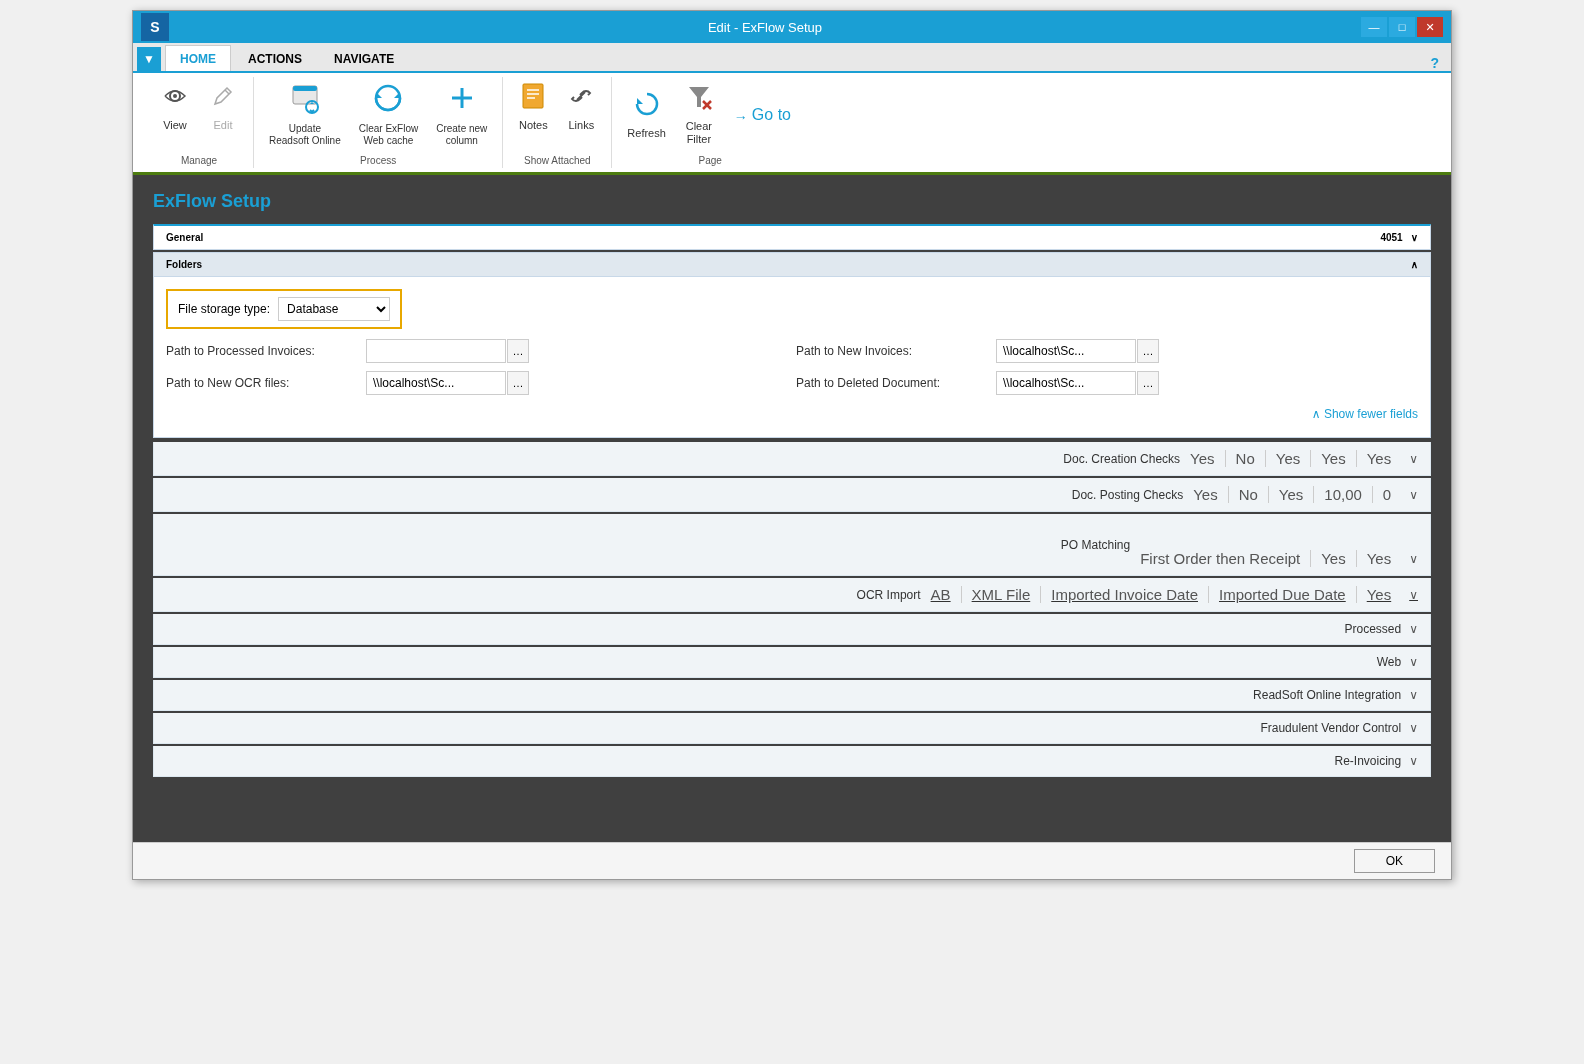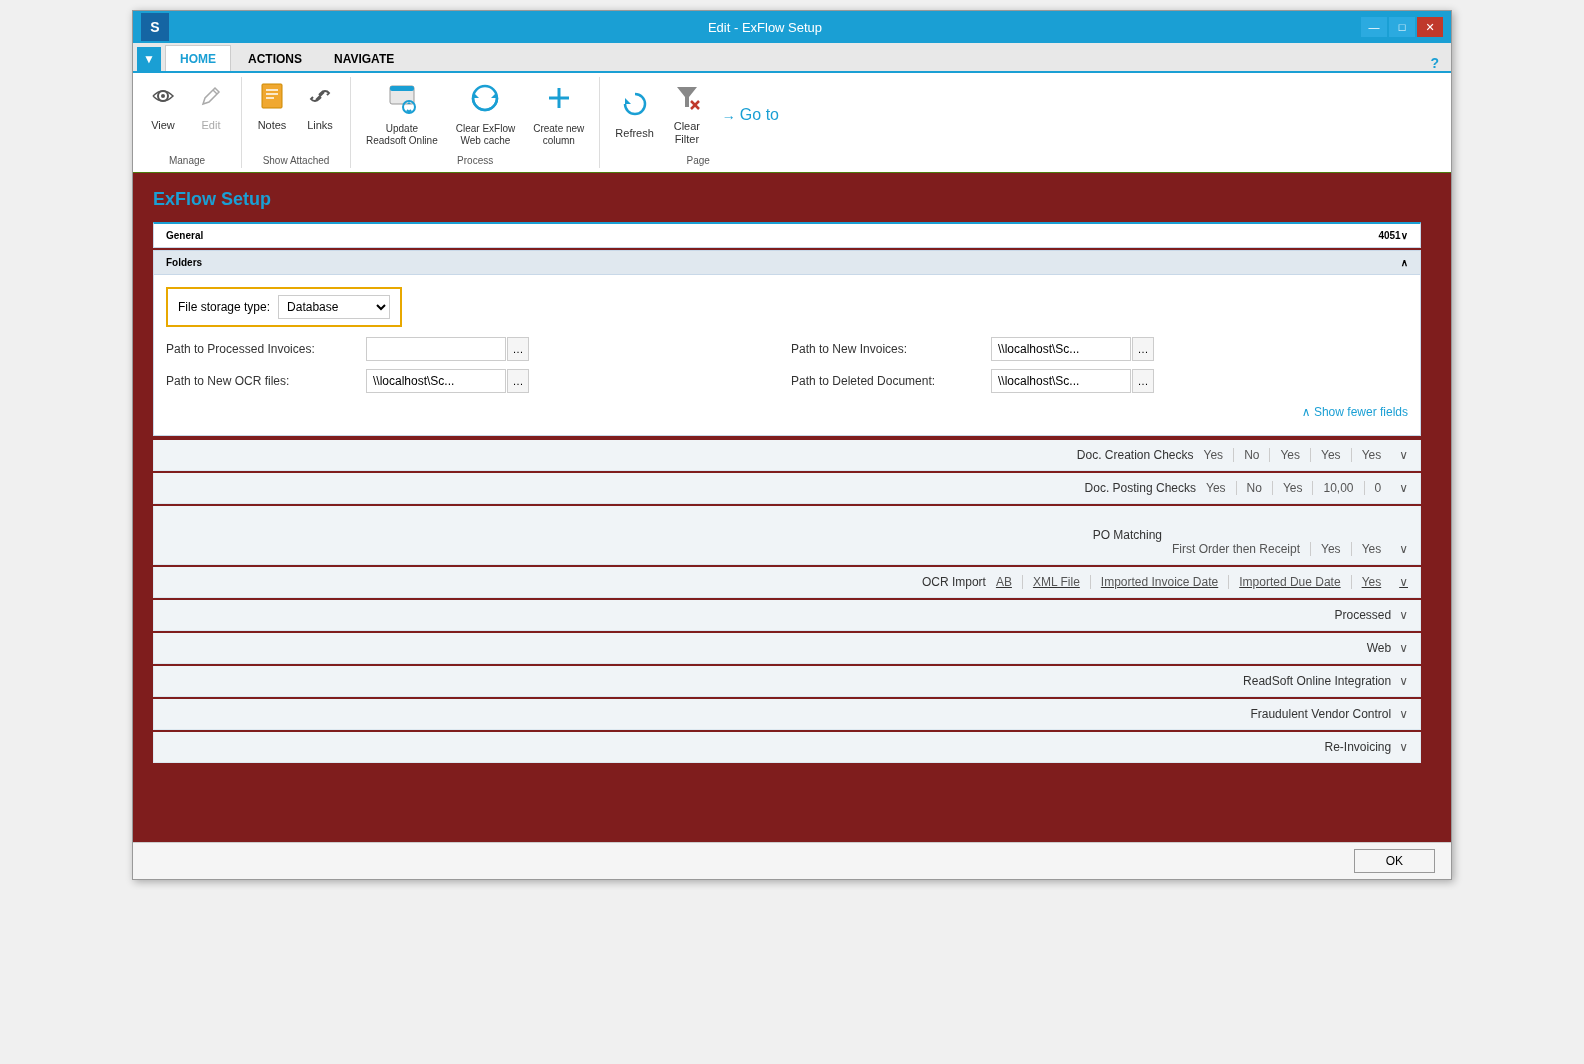--- a/index.html
+++ b/index.html
@@ -49,24 +49,24 @@
       border-color: #ccc;
       border-bottom-color: white;
       color: #1a9fd4;
     }
     .ribbon-tab-help { margin-left: auto; color: #1a9fd4; font-weight: bold; font-size: 14px; cursor: pointer; padding: 0 8px; }
     .ribbon-dropdown { width: 24px; height: 24px; background: #1a9fd4; color: white; display: flex; align-items: center; justify-content: center; cursor: pointer; margin-right: 4px; }
 
     
     .ribbon {
       background: white;
-      border-bottom: 1px solid #4d7c0f;
+      border-bottom: 3px solid #4d7c0f;
       display: flex;
       align-items: stretch;
-      padding: 4px 0;
+      padding: 4px 12px;
       min-height: 80px;
     }
     .ribbon-group {
       display: flex;
       flex-direction: column;
       align-items: center;
       padding: 0 8px;
       border-right: 1px solid #ddd;
       position: relative;
     }
@@ -213,21 +213,21 @@
     }
     .row-values {
       display: flex;
       align-items: center;
       gap: 0;
       color: #555;
     }
     .row-val {
       padding: 0 10px;
       border-right: 1px solid #ccc;
-      font-size: 12px;
+      font-size: 15px;
     }
     .row-val:last-child { border-right: none; }
     .chevron { font-size: 12px; color: #555; margin-left: 8px; }
 
     
     .footer {
       background: #f5f5f5;
       border-top: 1px solid #ccc;
       padding: 6px 16px;
       display: flex;
@@ -302,47 +302,20 @@
           <div class="icon">
             <svg width="28" height="28" viewBox="0 0 28 28">
                 <path d="M6 22 L8 16 L18 6 L22 10 L12 20 Z" fill="none" stroke="#aaa" stroke-width="1.5"></path>
                 <line x1="16" y1="8" x2="20" y2="12" stroke="#aaa" stroke-width="1.5"></line>
               </svg>
           </div>
           <span>Edit</span>
         </div>
       </div>
       <div class="ribbon-group-label">Manage</div>
-    </div>
-
-    <div class="ribbon-group">
-      <div class="ribbon-items">
-        <div class="ribbon-btn">
-          <div class="icon">
-            <svg width="28" height="28" viewBox="0 0 28 28">
-              <rect x="4" y="2" width="20" height="24" rx="1" fill="#f0a830" stroke="#cc8800" stroke-width="1"></rect>
-              <line x1="8" y1="8" x2="20" y2="8" stroke="white" stroke-width="1.5"></line>
-              <line x1="8" y1="12" x2="20" y2="12" stroke="white" stroke-width="1.5"></line>
-              <line x1="8" y1="16" x2="16" y2="16" stroke="white" stroke-width="1.5"></line>
-            </svg>
-          </div>
-          <span>Notes</span>
-        </div>
-        <div class="ribbon-btn">
-          <div class="icon">
-            <svg width="28" height="28" viewBox="0 0 28 28">
-              <path d="M10 18 L18 10" stroke="#555" stroke-width="2"></path>
-              <path d="M7 15 L5 17 A5 5 0 0 0 13 17 L15 15" fill="none" stroke="#555" stroke-width="2"></path>
-              <path d="M21 13 L23 11 A5 5 0 0 0 15 11 L13 13" fill="none" stroke="#555" stroke-width="2"></path>
-            </svg>
-          </div>
-          <span>Links</span>
-        </div>
-      </div>
-      <div class="ribbon-group-label">Show Attached</div>
     </div>
 
     <div class="ribbon-group">
       <div class="ribbon-items">
         <div class="ribbon-btn">
           <div class="icon">
             <svg width="32" height="32" viewBox="0 0 32 32">
               <rect x="4" y="4" width="24" height="18" rx="2" fill="#e8e8e8" stroke="#999" stroke-width="1"></rect>
               <rect x="4" y="4" width="24" height="5" rx="2" fill="#1a9fd4"></rect>
               <circle cx="23" cy="25" r="6" fill="none" stroke="#1a9fd4" stroke-width="2"></circle>
@@ -379,20 +352,47 @@
           <div style="font-size:10px; text-align:center; line-height:1.2;">
             <span>Create new</span><br>
             <span>column</span>
           </div>
         </div>
       </div>
       <div class="ribbon-group-label">Process</div>
     </div>
 
     <div class="ribbon-group">
+      <div class="ribbon-items">
+        <div class="ribbon-btn">
+          <div class="icon">
+            <svg width="28" height="28" viewBox="0 0 28 28">
+              <rect x="4" y="2" width="20" height="24" rx="1" fill="#f0a830" stroke="#cc8800" stroke-width="1"></rect>
+              <line x1="8" y1="8" x2="20" y2="8" stroke="white" stroke-width="1.5"></line>
+              <line x1="8" y1="12" x2="20" y2="12" stroke="white" stroke-width="1.5"></line>
+              <line x1="8" y1="16" x2="16" y2="16" stroke="white" stroke-width="1.5"></line>
+            </svg>
+          </div>
+          <span>Notes</span>
+        </div>
+        <div class="ribbon-btn">
+          <div class="icon">
+            <svg width="28" height="28" viewBox="0 0 28 28">
+              <path d="M10 18 L18 10" stroke="#555" stroke-width="2"></path>
+              <path d="M7 15 L5 17 A5 5 0 0 0 13 17 L15 15" fill="none" stroke="#555" stroke-width="2"></path>
+              <path d="M21 13 L23 11 A5 5 0 0 0 15 11 L13 13" fill="none" stroke="#555" stroke-width="2"></path>
+            </svg>
+          </div>
+          <span>Links</span>
+        </div>
+      </div>
+      <div class="ribbon-group-label">Show Attached</div>
+    </div>
+
+    <div class="ribbon-group">
       <div class="ribbon-items" style="align-items:center;">
         <div class="ribbon-btn">
           <div class="icon">
             <svg width="28" height="28" viewBox="0 0 28 28">
               <path d="M14 4 A10 10 0 1 1 4 14" fill="none" stroke="#1a9fd4" stroke-width="2.5"></path>
               <polygon points="4,8 4,14 10,14" fill="#1a9fd4"></polygon>
             </svg>
           </div>
           <span>Refresh</span>
         </div>
@@ -412,27 +412,27 @@
         <div class="goto-btn">
           <span style="color:#1a9fd4; font-size:14px;">→</span>
           <span style="font-size:16px;">Go to</span>
         </div>
       </div>
       <div class="ribbon-group-label">Page</div>
     </div>
 
   </div>
 
-  <div style="flex:1; overflow-y:auto; background:#7f1d1d; padding: 16px 30px 8px 20px;">
+  <div style="flex:1; overflow-y:auto; background:#404040; padding: 16px 20px 8px 20px;">
 
     <div class="page-title">ExFlow Setup</div>
 
     <div class="section-header general">
       <span>General</span>
-      <div style="display:flex; align-items:center; ">
+      <div style="display:flex; align-items:center; gap:8px;">
         <span>4051</span>
         <span>∨</span>
       </div>
     </div>
 
     <div class="section-header" style="margin-top:2px;">
       <span>Folders</span>
       <span>∧</span>
     </div>
 

